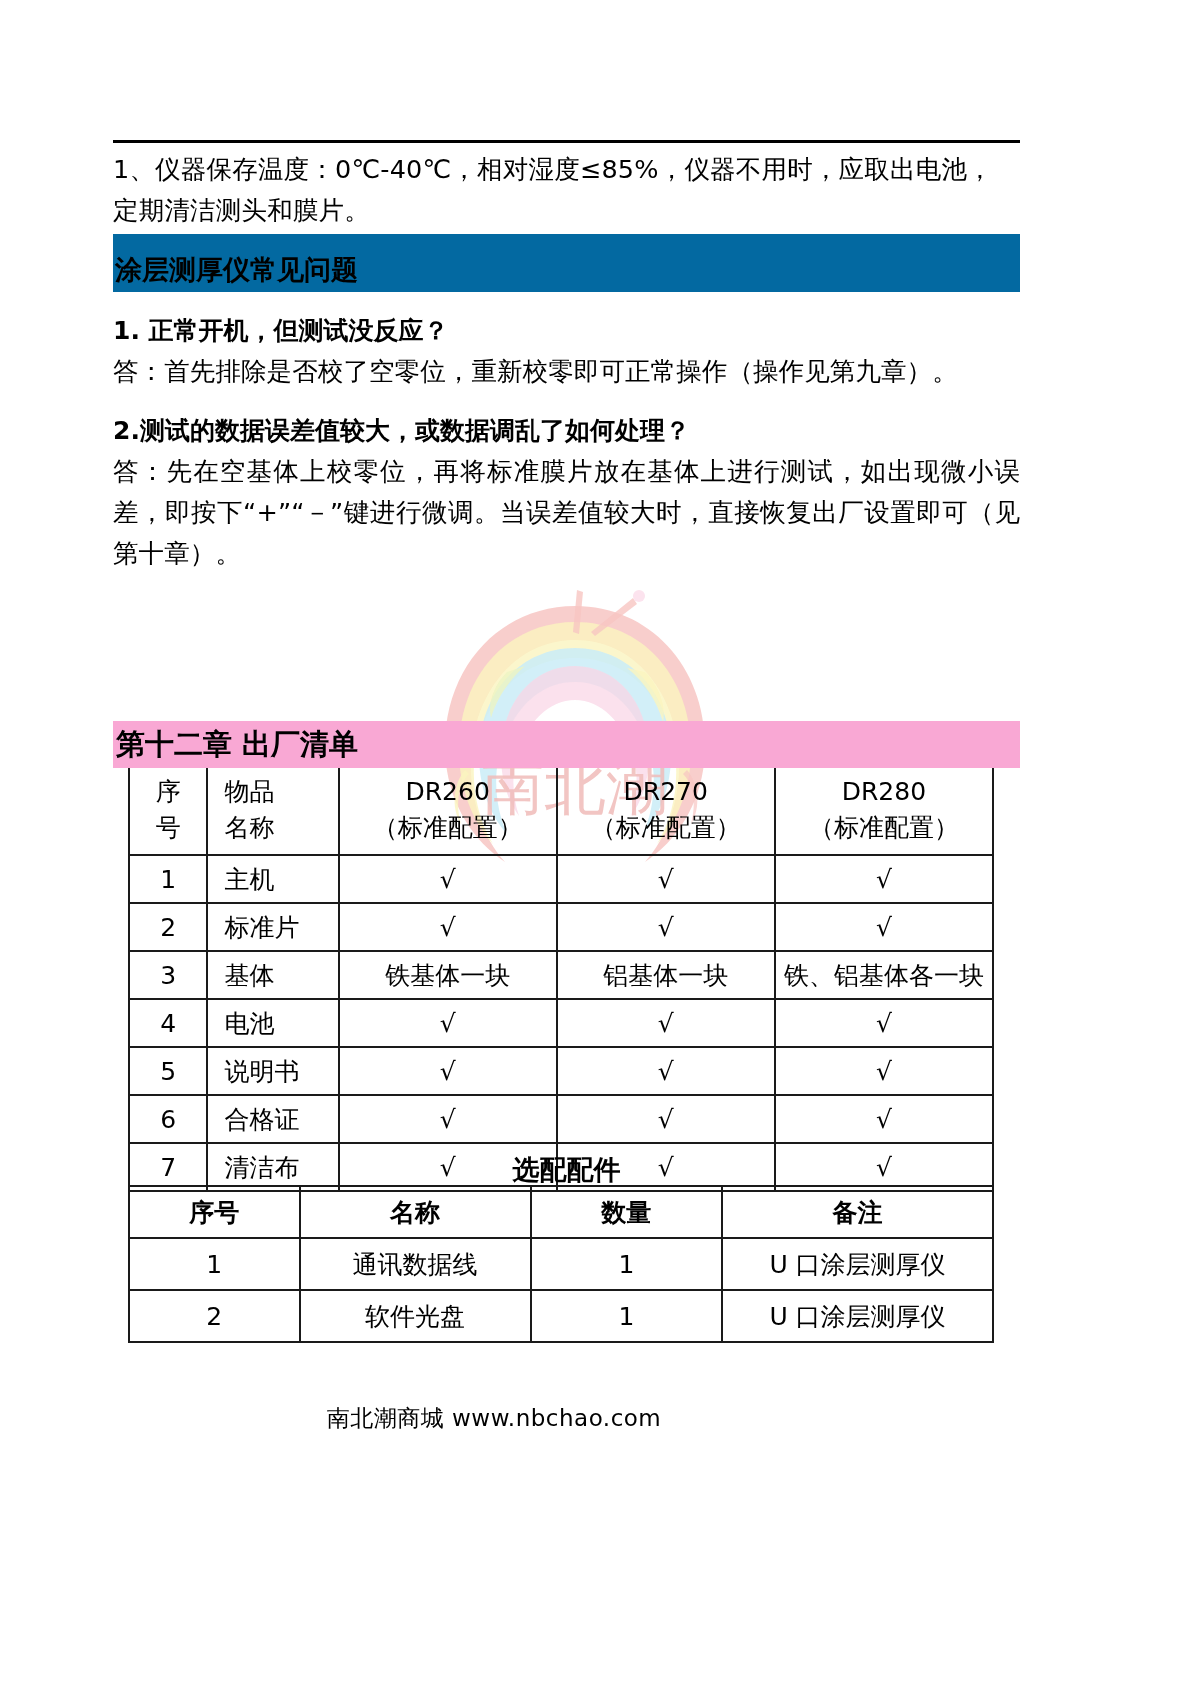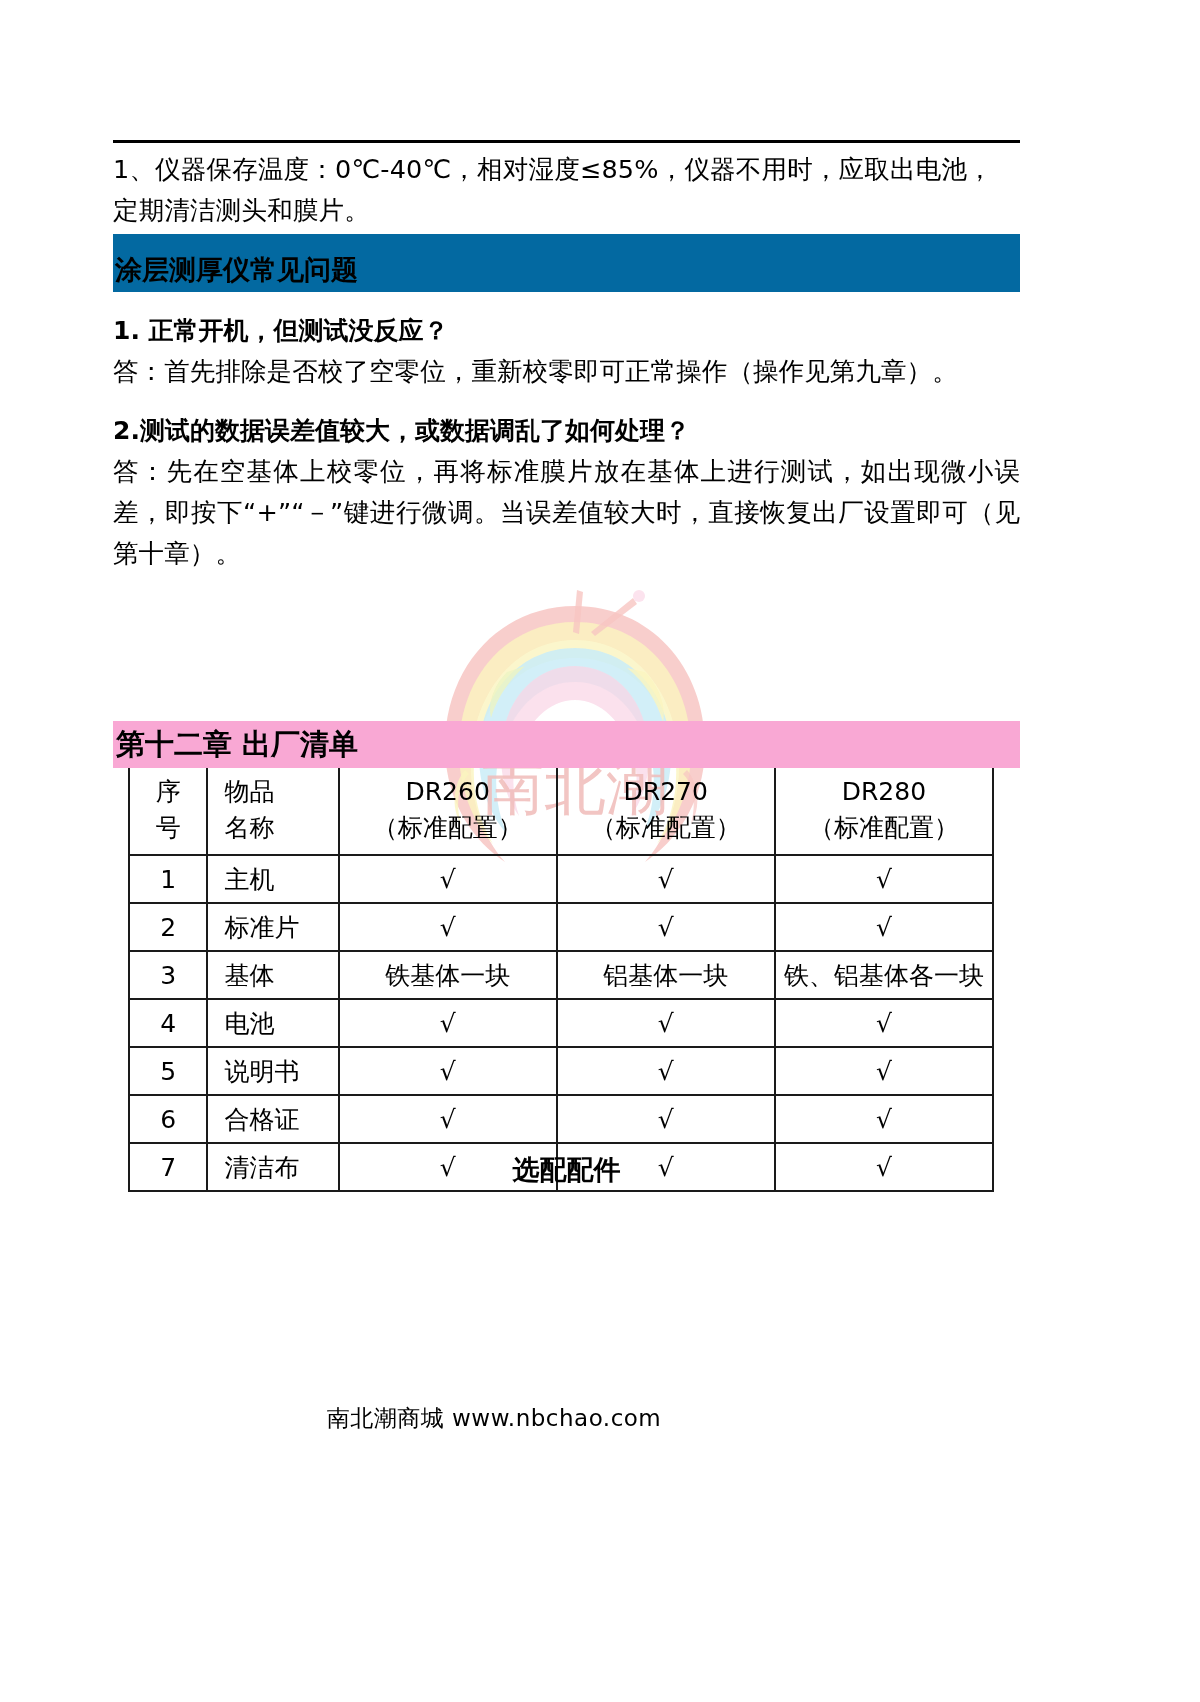--- a/index.html
+++ b/index.html
@@ -268,16 +268,38 @@
         <td class="c-name">清洁布</td>
         <td class="c-cfg check">√</td>
         <td class="c-cfg check">√</td>
         <td class="c-cfg check">√</td>
       </tr>
     </tbody>
   </table>
 
   <div class="optional-title">选配配件</div>
 
+  <table class="doc" id="optional-table">
+    <tbody>
+      <tr class="hdr">
+        <td class="o-idx">序号</td>
+        <td class="o-name">名称</td>
+        <td class="o-qty">数量</td>
+        <td class="o-note">备注</td>
+      </tr>
+      <tr>
+        <td class="o-idx">1</td>
+        <td class="o-name">通讯数据线</td>
+        <td class="o-qty">1</td>
+        <td class="o-note">U 口涂层测厚仪</td>
+      </tr>
+      <tr>
+        <td class="o-idx">2</td>
+        <td class="o-name">软件光盘</td>
+        <td class="o-qty">1</td>
+        <td class="o-note">U 口涂层测厚仪</td>
+      </tr>
+    </tbody>
+  </table>
 
   <div class="footer">南北潮商城 www.nbchao.com</div>
 
 </div>
 
 </body></html>

